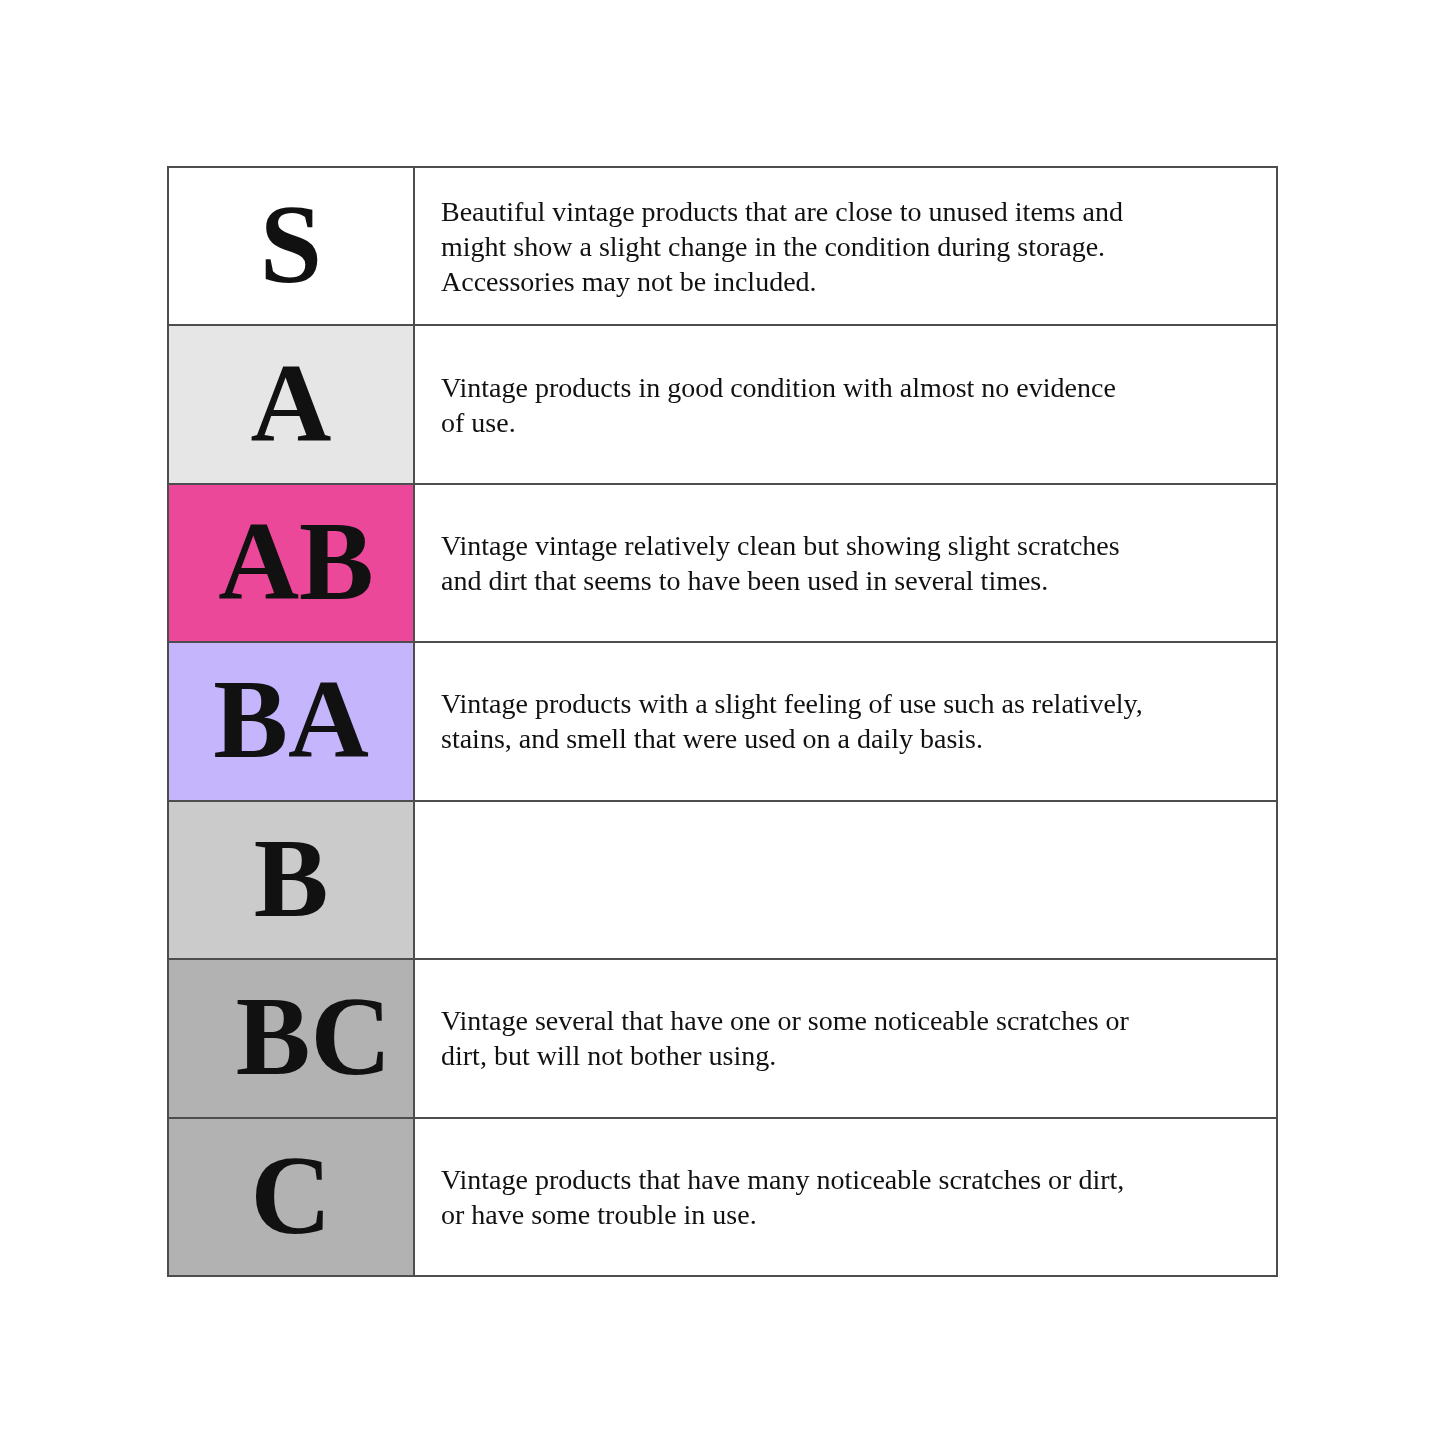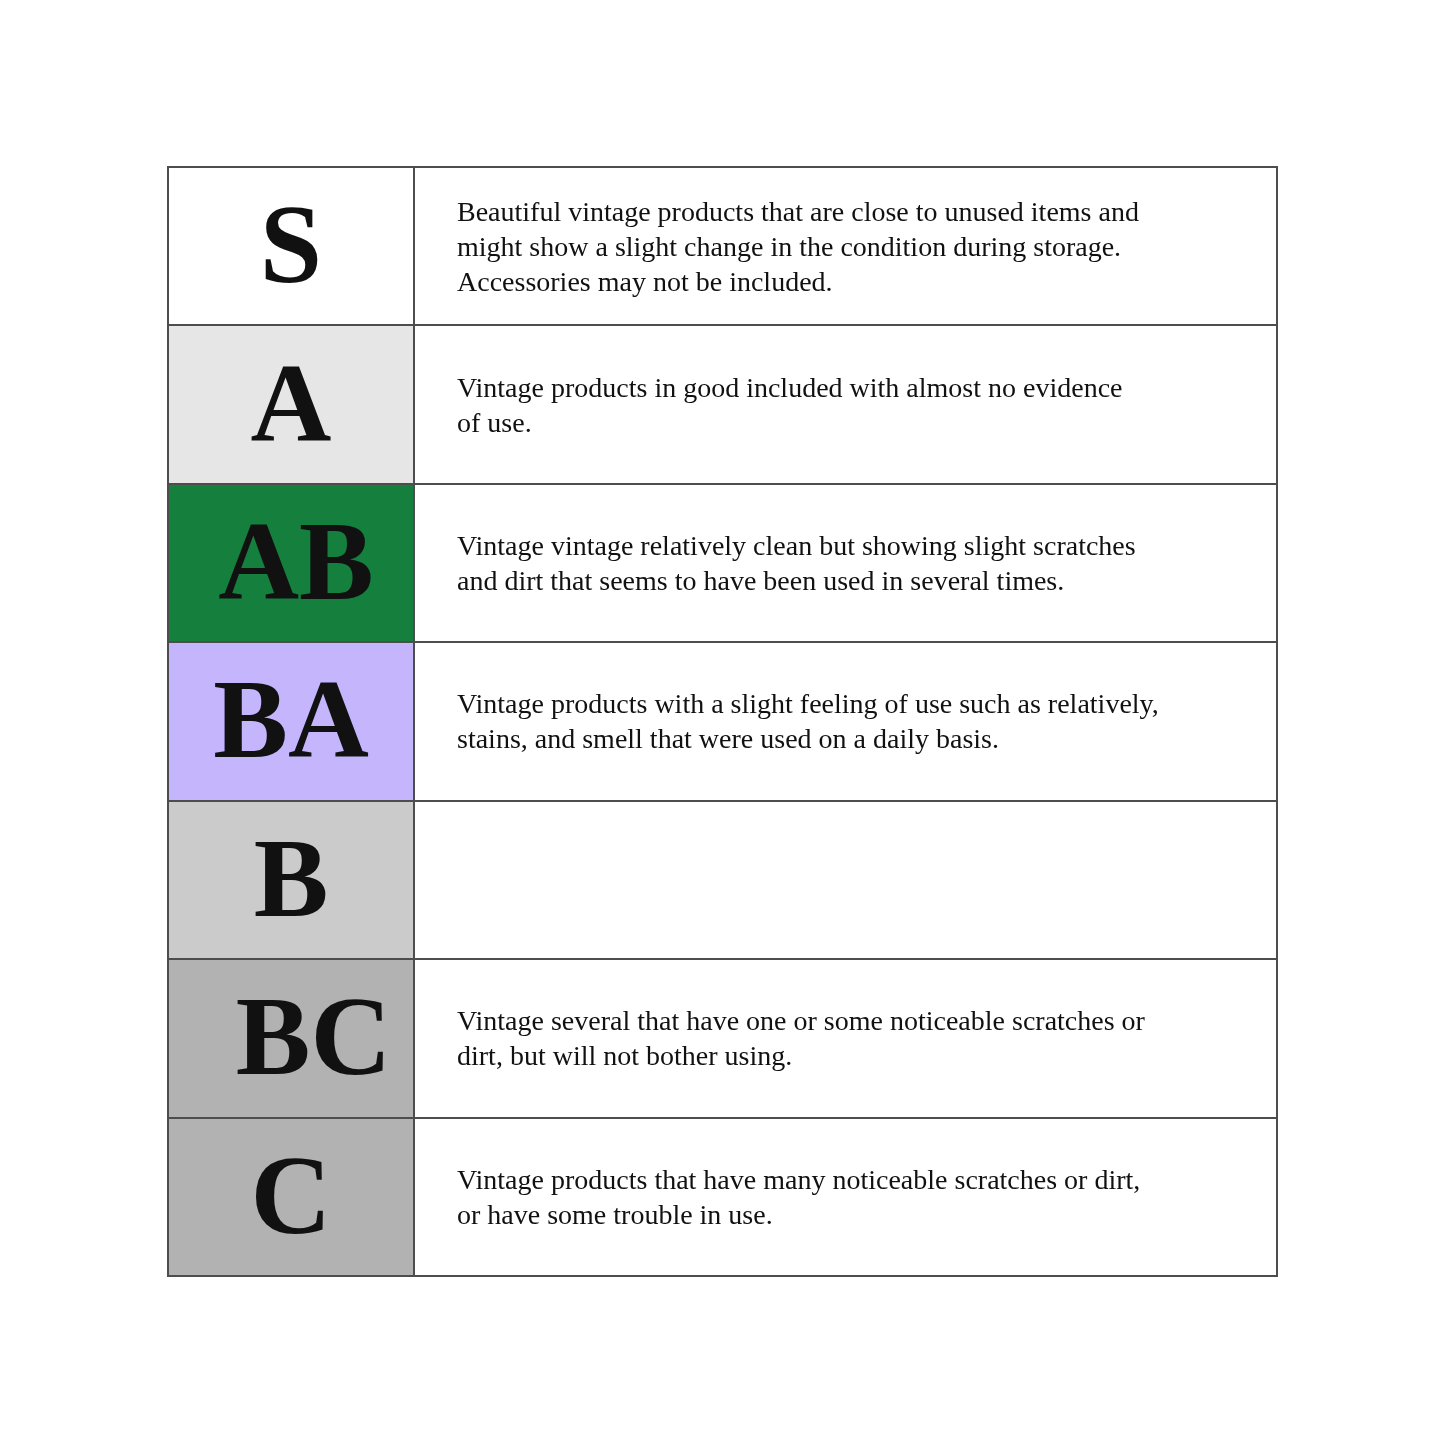--- a/index.html
+++ b/index.html
@@ -48,21 +48,21 @@
     font-weight: 600;
     line-height: 1;
     color: #111111;
     letter-spacing: 0px;
     transform: translateY(-2px);
   }
   .desc-cell {
     display: flex;
     align-items: center;
     box-sizing: border-box;
-    padding-left: 42px;
+    padding-left: 26px;
     padding-right: 10px;
     background: #ffffff;
   }
   .desc-text {
     font-size: 28px;
     font-weight: 500;
     line-height: 35px;
     white-space: pre;
     color: #111111;
   }
@@ -81,27 +81,27 @@
 might show a slight change in the condition during storage.
 Accessories may not be included.</span>
     </div>
   </div>
 
   <div class="row">
     <div class="grade-cell" style="background-color: rgb(230, 230, 230);">
       <span class="grade-letter">A</span>
     </div>
     <div class="desc-cell">
-      <span class="desc-text">Vintage products in good included with almost no evidence
+      <span class="desc-text">Vintage products in good condition with almost no evidence
 of use.</span>
     </div>
   </div>
 
   <div class="row">
-    <div class="grade-cell" style="background-color: #15803d; padding-left: 10px;">
+    <div class="grade-cell" style="background-color: #ec4899; padding-left: 10px;">
       <span class="grade-letter">AB</span>
     </div>
     <div class="desc-cell">
       <span class="desc-text">Vintage vintage relatively clean but showing slight scratches
 and dirt that seems to have been used in several times.</span>
     </div>
   </div>
 
   <div class="row">
     <div class="grade-cell" style="background-color: #c4b5fd;">

